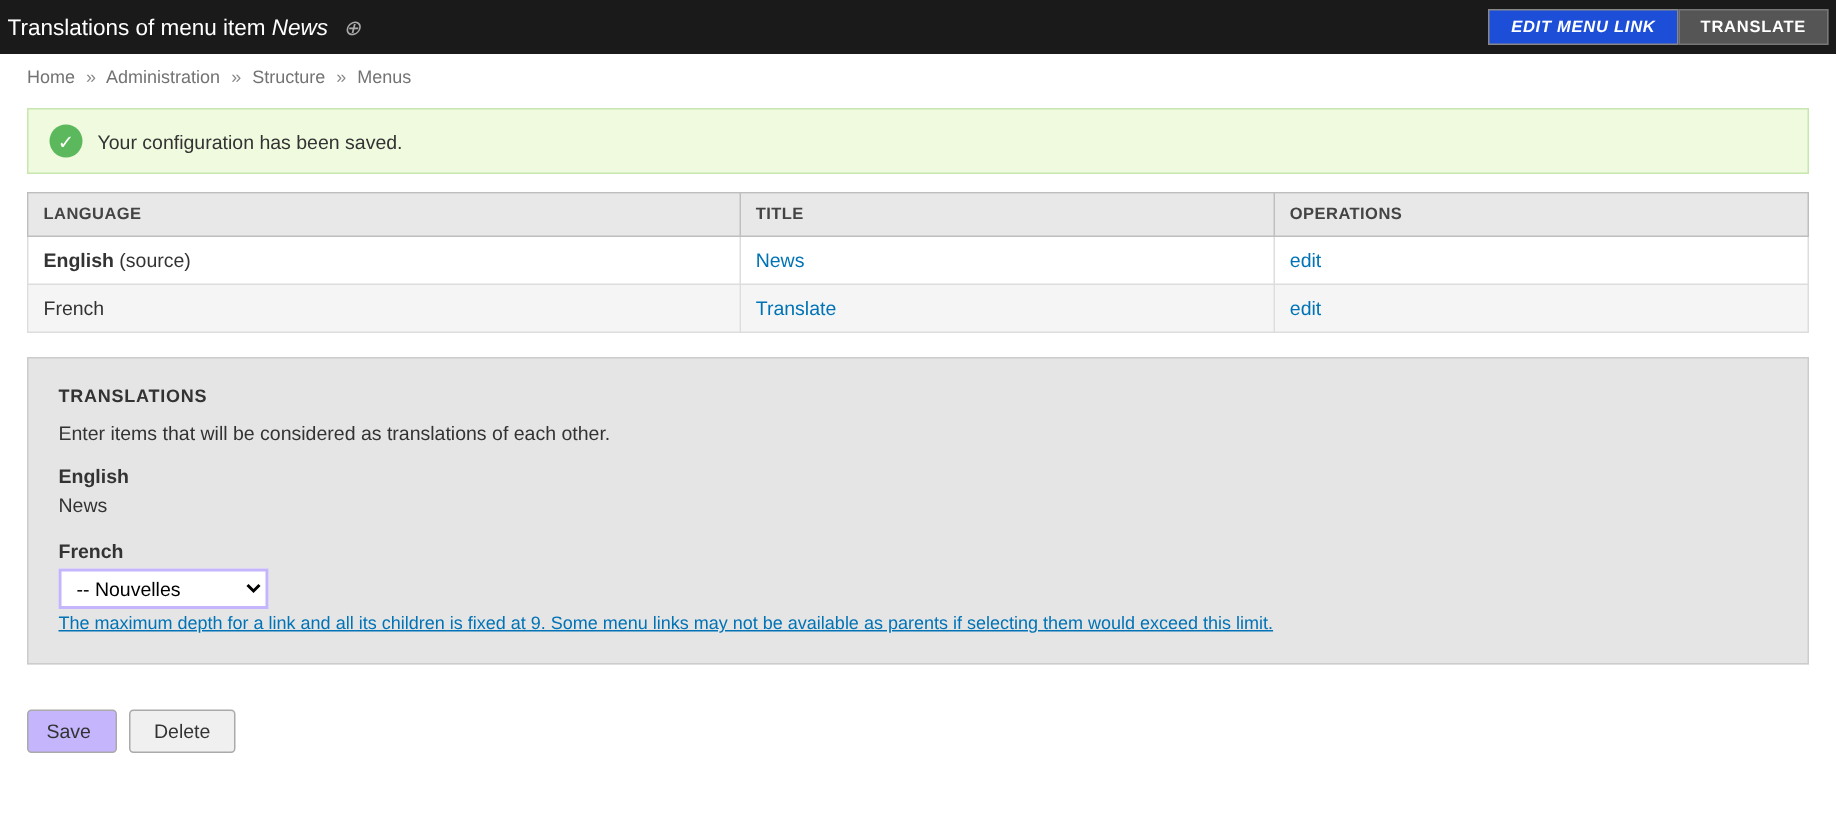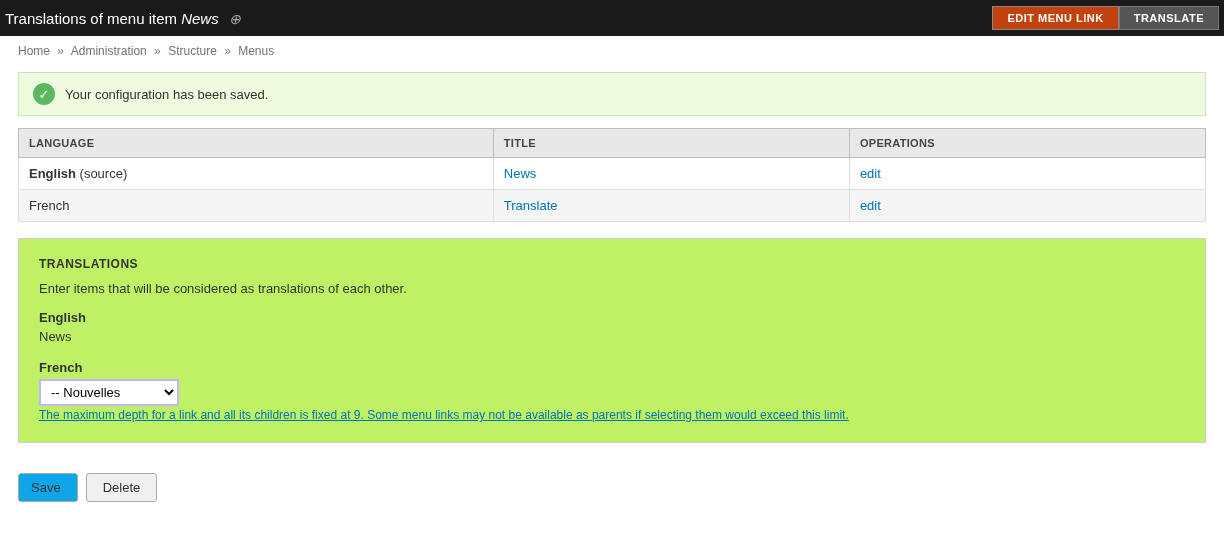--- a/index.html
+++ b/index.html
@@ -37,22 +37,23 @@
       color: #fff;
       border: 1px solid #777;
       padding: 5px 14px;
       font-size: 11px;
       font-weight: bold;
       cursor: pointer;
       text-transform: uppercase;
       letter-spacing: 0.5px;
     }
     .top-bar-btn.active {
-      background: #c2410c;
+      background: #1d4ed8;
       border-color: #888;
+      font-style: italic;
     }
     .shortcut-icon {
       color: #aaa;
       font-size: 14px;
       cursor: pointer;
       margin-left: 6px;
     }
 
     
     .breadcrumb {
@@ -129,21 +130,21 @@
     }
     .translations-table td.lang { width: 40%; }
     .translations-table td.title { width: 30%; }
     .translations-table td.ops { width: 30%; }
 
     
     .translations-box {
       border: 1px solid #ccc;
       padding: 18px 20px;
       margin-bottom: 20px;
-      background: #bef264;
+      background: #e5e5e5;
     }
     .translations-box h3 {
       font-size: 12px;
       font-weight: bold;
       text-transform: uppercase;
       letter-spacing: 0.5px;
       color: #333;
       margin-bottom: 10px;
     }
     .translations-box .description {
@@ -187,21 +188,21 @@
     }
     .btn {
       padding: 6px 16px;
       font-size: 13px;
       border: 1px solid #aaa;
       border-radius: 3px;
       cursor: pointer;
       background: #f0f0f0;
       color: #333;
     }
-    .btn-save { background: #0ea5e9; padding-left: 12px; }
+    .btn-save { background: #c4b5fd; padding-left: 12px; }
     .btn-delete { background: #f0f0f0; }
   </style>
 </head>
 <body>
 
 <div class="top-bar">
   <div class="top-bar-title">
     <span class="normal">Translations of menu item </span><span>News</span>
     <span class="shortcut-icon">⊕</span>
   </div>

